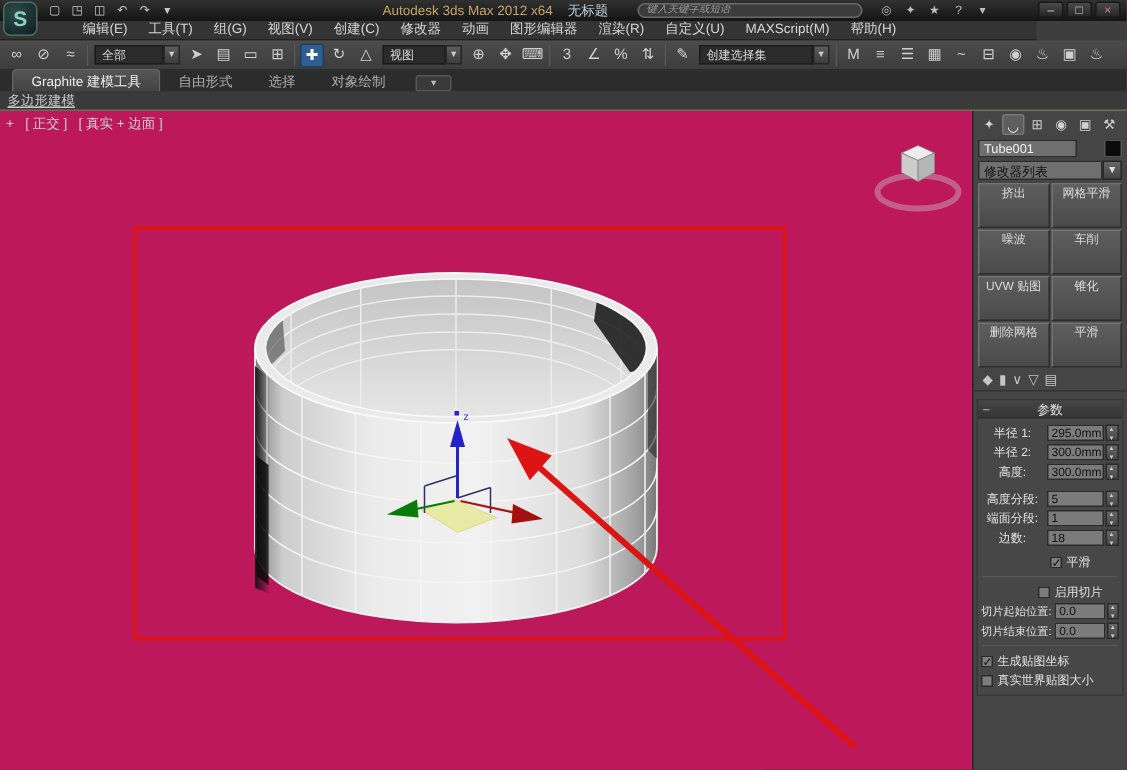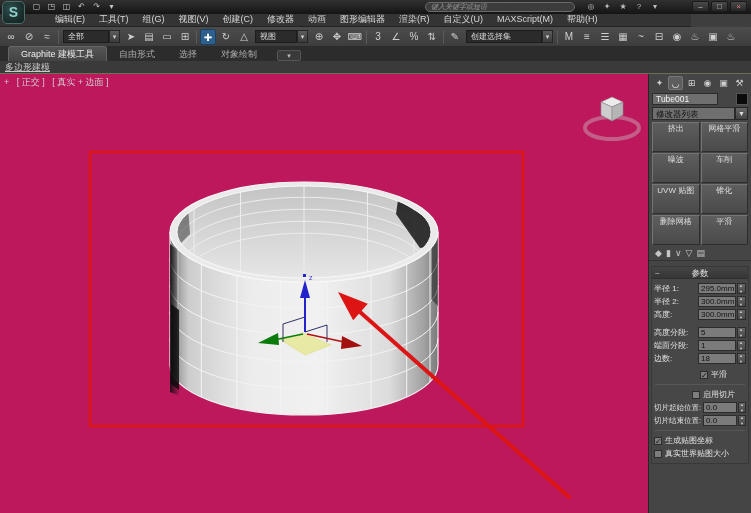--- a/index.html
+++ b/index.html
@@ -91,21 +91,21 @@
     border-bottom:1px solid #333;}
   .st-ic { font-size:9px; color:#c6c6c6; line-height:13px;}
 
   #rollout { margin:5px 2px 0 2px; border:1px solid #383838; background:#474747;}
   #rollout-hd { height:12px; background:linear-gradient(#454545,#363636); border-bottom:1px solid #2e2e2e;
     text-align:center; font-size:8.5px; line-height:12px; color:#e2e2e2; position:relative;}
   #rollout-hd .minus { position:absolute; left:3px; top:0; color:#bbb;}
   #rollout-body { padding:3px 2px 3px 2px; }
   .spin-row { display:flex; align-items:center; height:13px; }
   .spin-row.gap { margin-top:5px; }
-  .spin-label { flex:1; text-align:left; font-size:8px; color:#e0e0e0; margin-right:2px; white-space:nowrap;}
+  .spin-label { flex:1; text-align:center; font-size:8px; color:#e0e0e0; margin-right:2px; white-space:nowrap;}
   .spin-field { width:38px; height:11px; background:#7b7b7b; border:1px solid #2c2c2c; color:#121212;
     font-size:8px; line-height:10px; padding-left:2px;}
   .spinner { width:9px; height:11px; margin-left:1px; background:linear-gradient(#666,#484848);
     border:1px solid #2c2c2c; position:relative;}
   .spinner::before { content:"▲"; position:absolute; top:-1px; left:1px; font-size:4px; color:#ccc;}
   .spinner::after { content:"▼"; position:absolute; bottom:-1px; left:1px; font-size:4px; color:#ccc;}
   .cb-row { display:flex; align-items:center; height:13px; }
   .cb-box { width:8px; height:8px; background:#7d7d7d; border:1px solid #2c2c2c; margin-right:3px;
     font-size:8px; line-height:8px; color:#101010; text-align:center;}
   .cb-row.checked .cb-box::after { content:"✓"; }
@@ -122,20 +122,23 @@
   <div id="app-logo">S</div>
   <div class="qa-row">
 
   <span class="qa-ic">▢</span>
       <span class="qa-ic">◳</span>
       <span class="qa-ic">◫</span>
       <span class="qa-ic">↶</span>
       <span class="qa-ic">↷</span>
       <span class="qa-ic">▾</span>
     </div>
+  <div id="tb-title">
+    <span>Autodesk 3ds Max 2012 x64</span><span id="tb-doc">无标题</span>
+  </div>
   <div id="tb-search">键入关键字或短语</div>
   <div class="util-row">
 
   <span class="util-ic">◎</span>
       <span class="util-ic">✦</span>
       <span class="util-ic">★</span>
       <span class="util-ic">?</span>
       <span class="util-ic">▾</span>
     </div>
   <div class="win-row">

